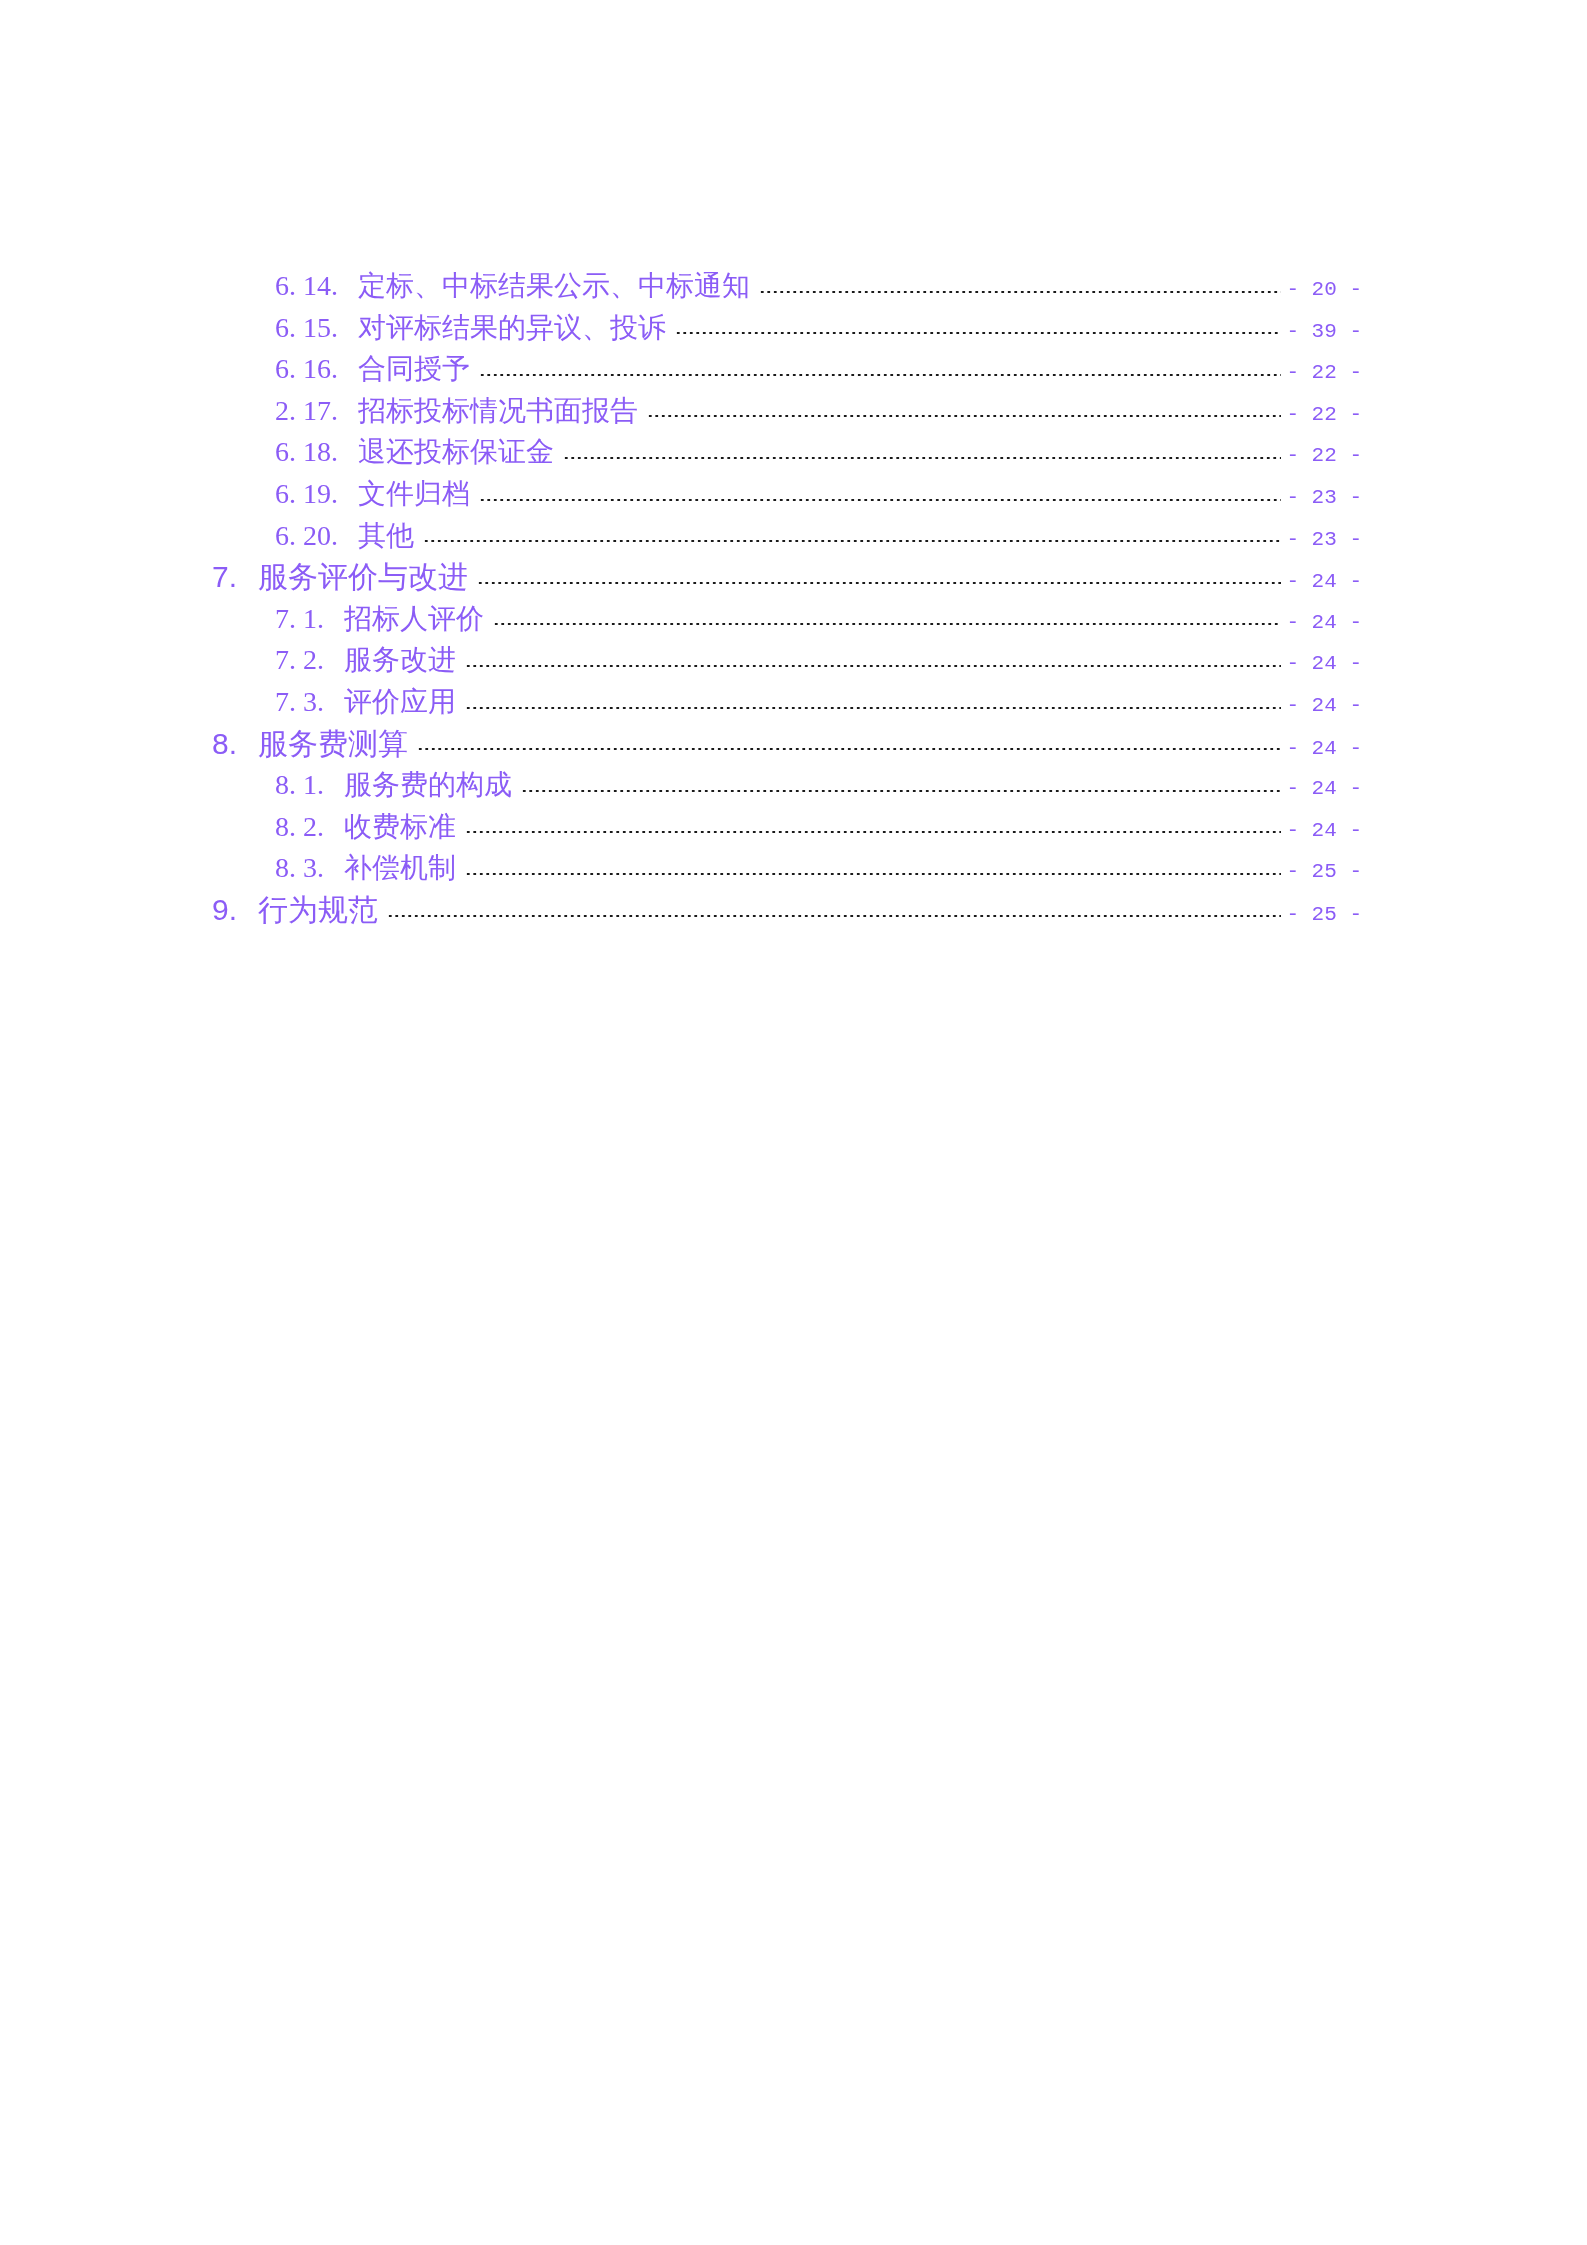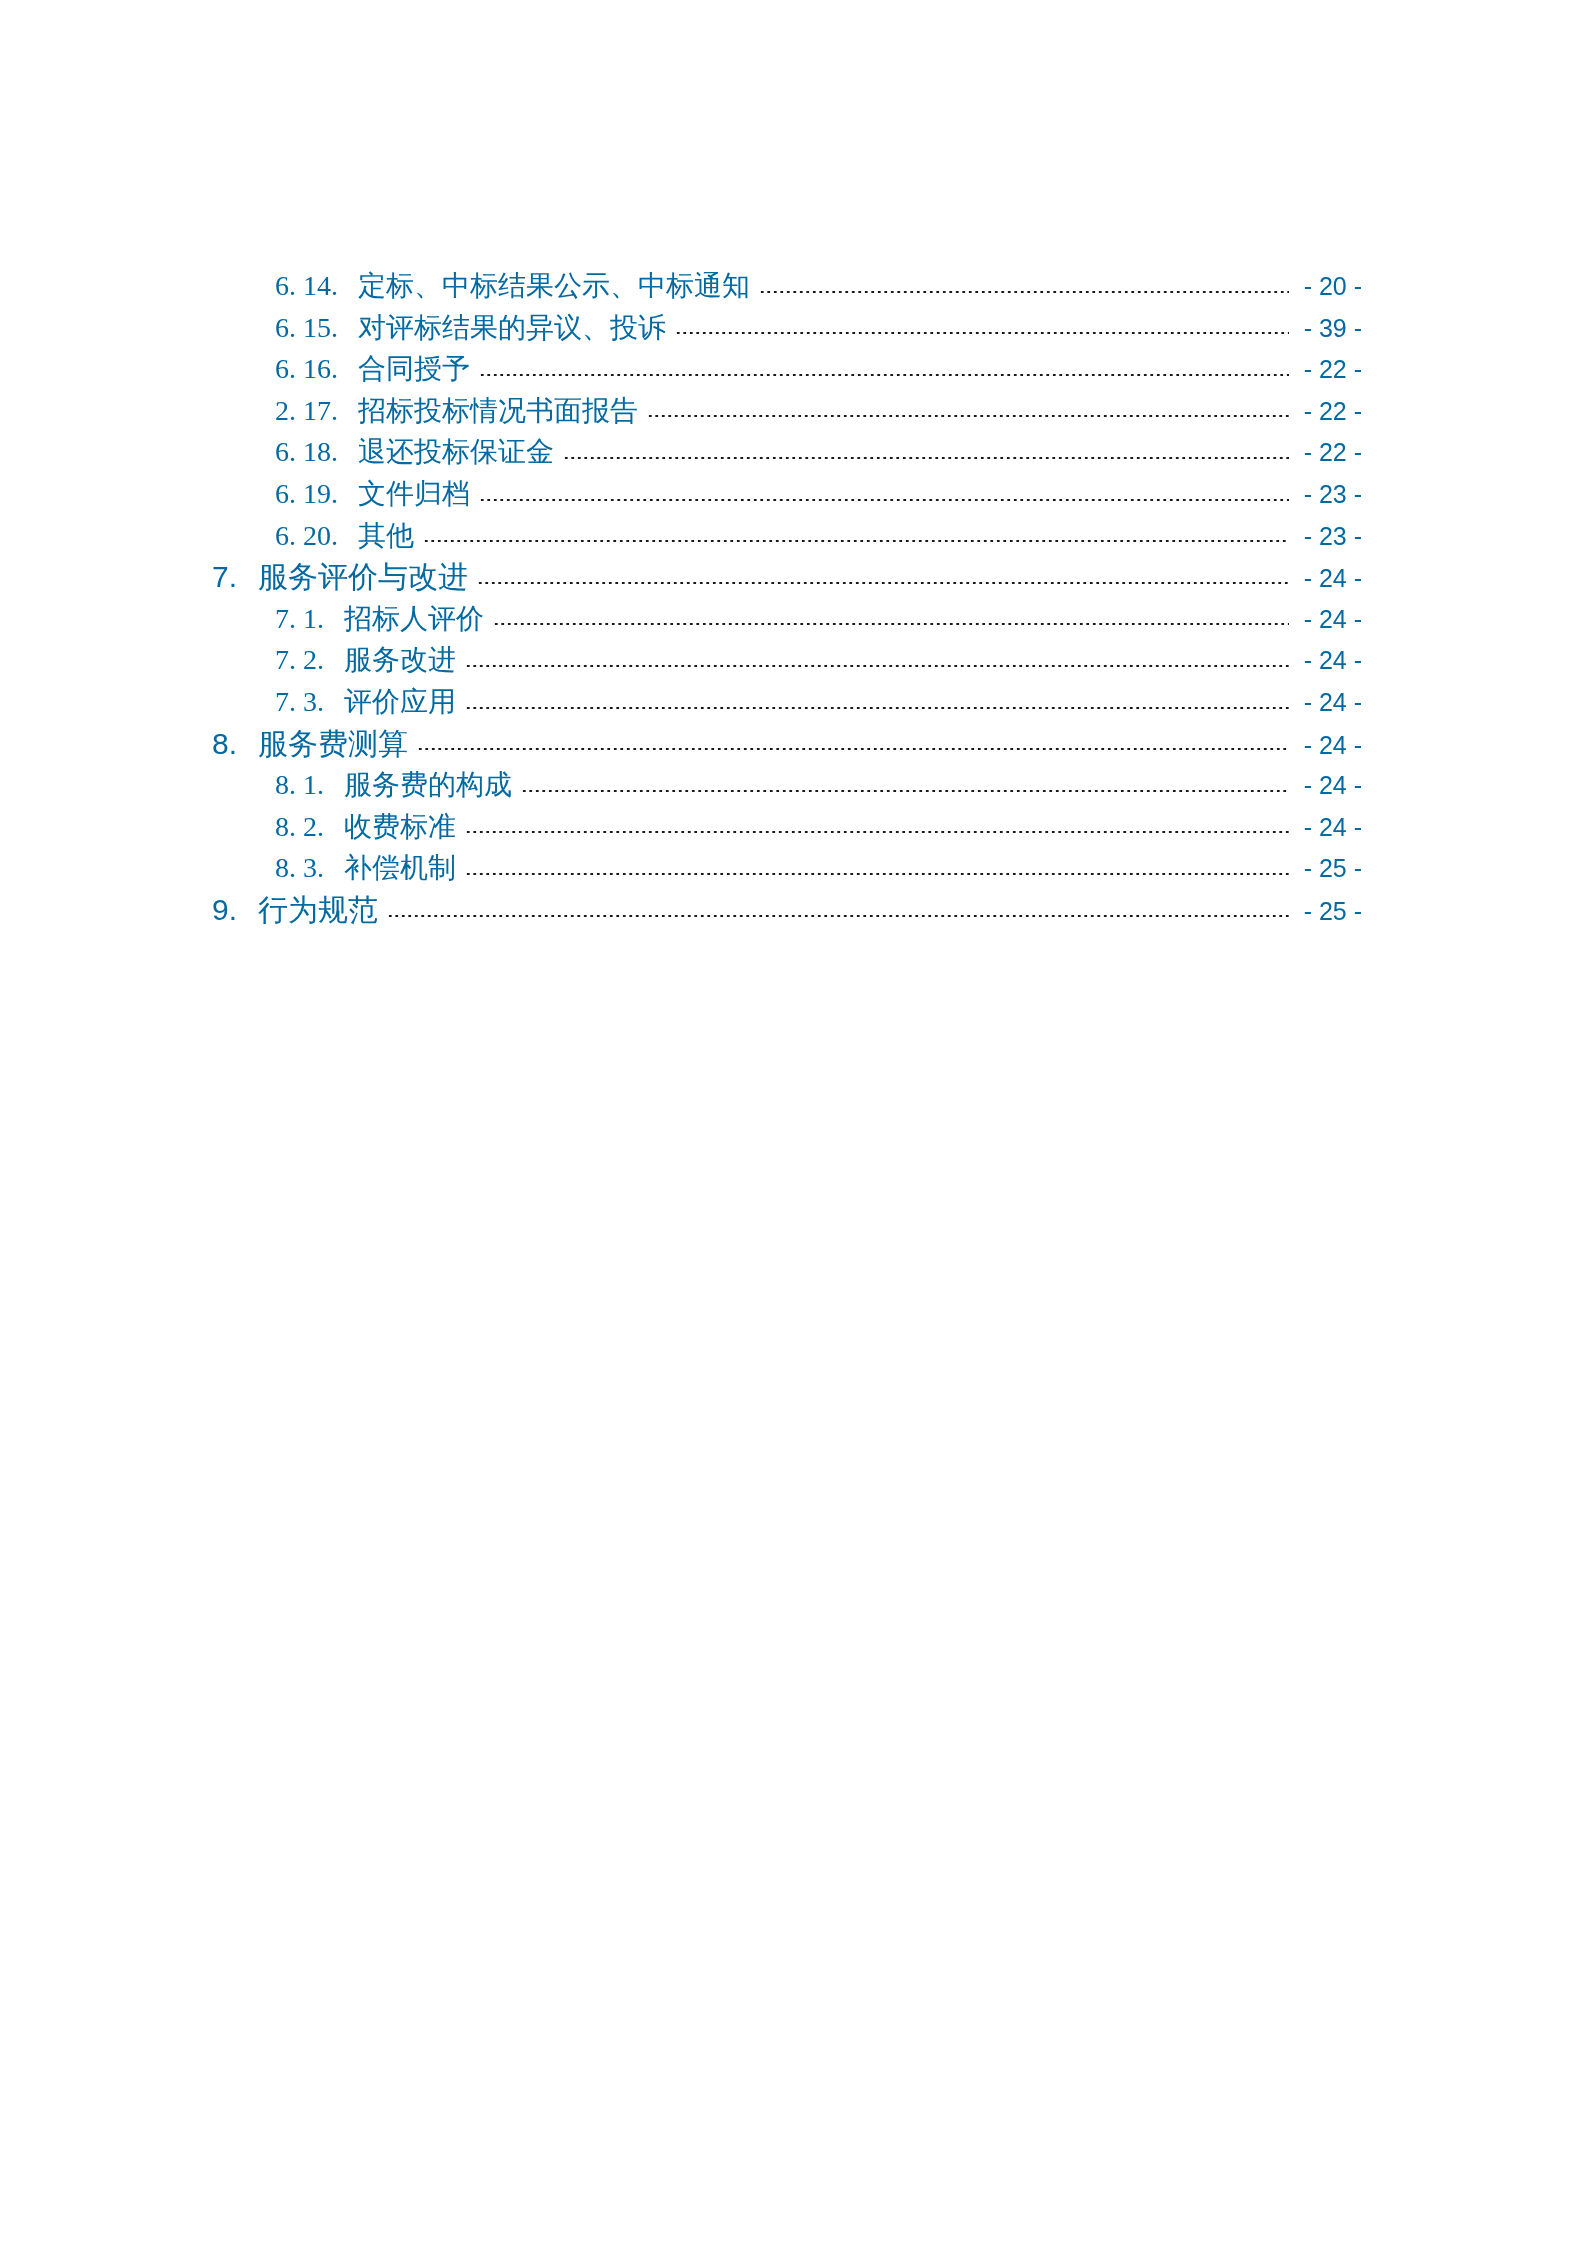--- a/index.html
+++ b/index.html
@@ -5,21 +5,21 @@
   html, body {
     margin: 0;
     padding: 0;
     background: #ffffff;
   }
   .page {
     position: relative;
     width: 1587px;
     height: 2245px;
     background: #ffffff;
-    color: #0369a1;
+    color: #8b5cf6;
     overflow: hidden;
     font-family: "Liberation Serif", serif;
   }
   .toc {
     position: absolute;
     left: 212px;
     top: 265px;
     width: 1150px;
   }
   .toc-row {
@@ -62,22 +62,22 @@
     margin: 0 5px 11px 9px;
     background-image: radial-gradient(circle, #1a1a1a 1.2px, rgba(0,0,0,0) 1.5px);
     background-size: 6.5px 8px;
     background-repeat: repeat-x;
     background-position: left bottom;
   }
   .toc-page-num {
     flex: 0 0 auto;
     min-width: 68px;
     text-align: right;
-    font-family: Liberation Sans, sans-serif;
-    font-size: 25px;
+    font-family: Liberation Mono, monospace;
+    font-size: 21px;
   }
 </style>
 </head>
 <body>
 
 <div class="page">
   <div class="toc">
       <div class="toc-row level-2">
         <span class="toc-num">6. 14.</span>
         <span class="toc-label">定标、中标结果公示、中标通知</span>

